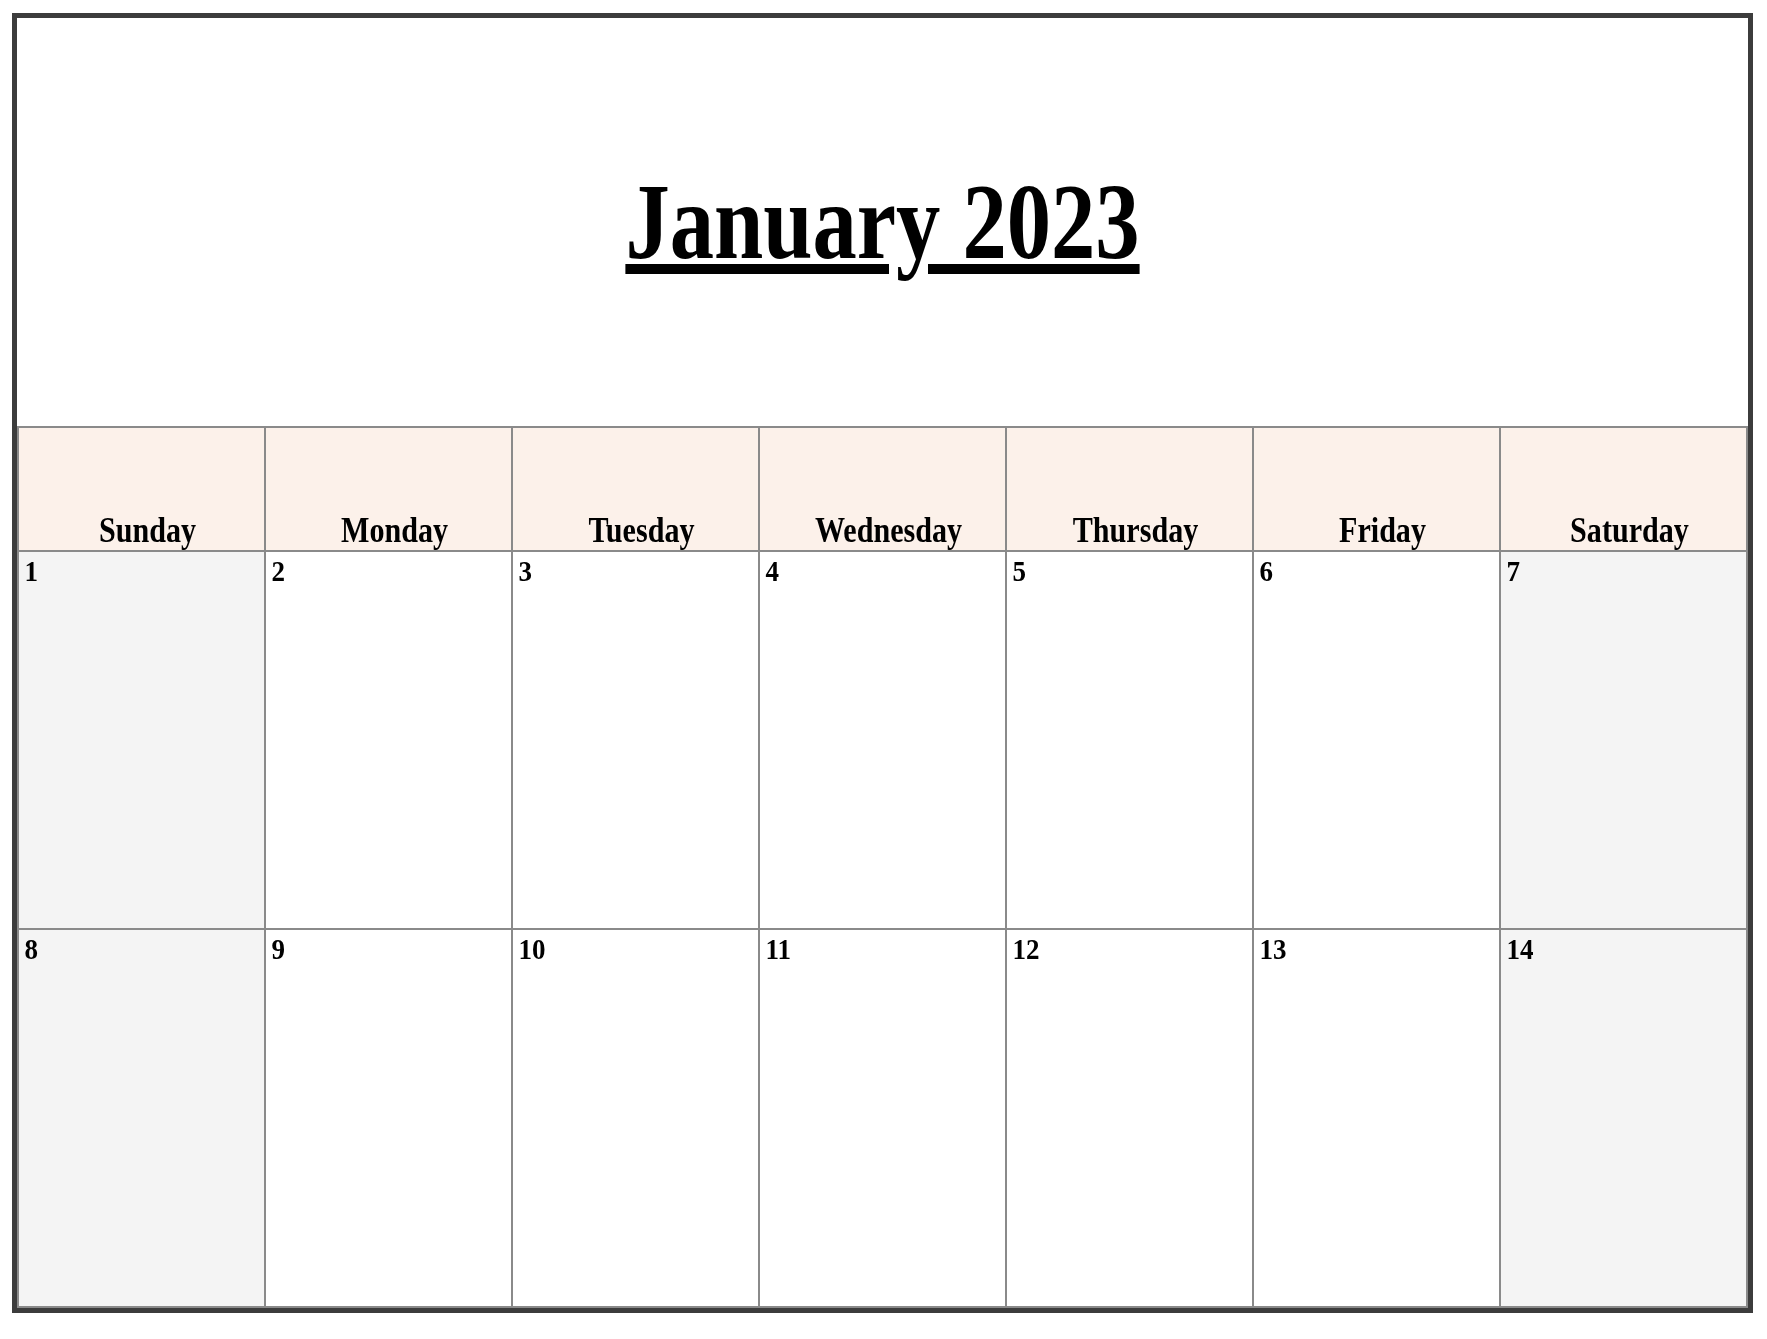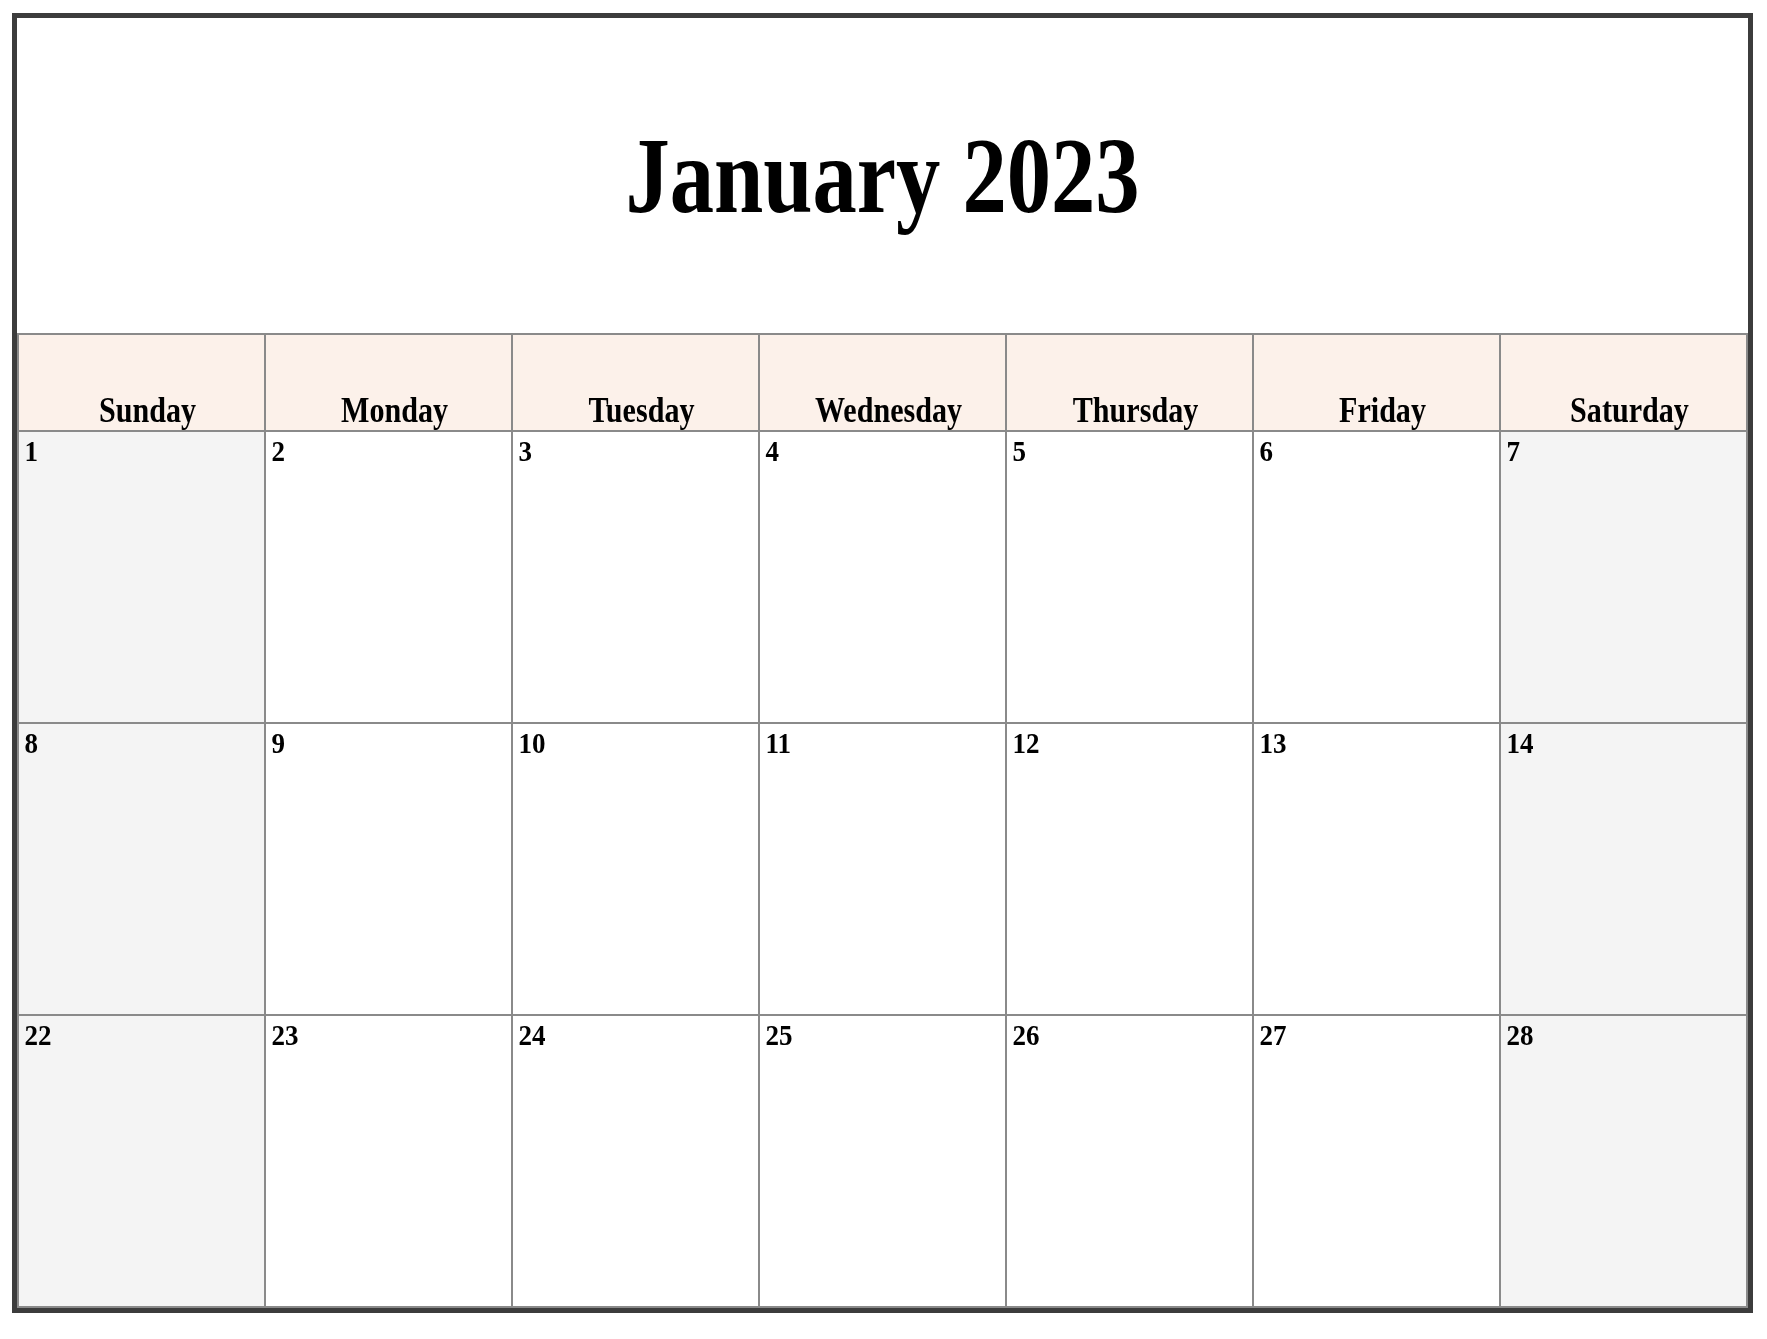--- a/index.html
+++ b/index.html
@@ -42,20 +42,21 @@
   }
 
   
   .title-cell {
     height: 196px;
     background: #ffffff;
     text-align: center;
     vertical-align: middle;
     padding: 0;
     border: none;
+    text-decoration: underline;
   }
   .title-text {
     font-family: "Liberation Serif", "DejaVu Serif", serif;
     font-weight: bold;
     font-size: 108px;
     line-height: 1.0;
     letter-spacing: 0px;
     color: #000000;
     transform: scaleX(0.82);
     transform-origin: center center;
@@ -204,41 +205,18 @@
             </td>
           <td class="day-cell">
               <span class="day-num">13</span>
             </td>
           <td class="day-cell weekend">
               <span class="day-num">14</span>
             </td>
         </tr>
 
 
-        <tr>
-          <td class="day-cell weekend">
-              <span class="day-num">22</span>
-            </td>
-          <td class="day-cell">
-              <span class="day-num">23</span>
-            </td>
-          <td class="day-cell">
-              <span class="day-num">24</span>
-            </td>
-          <td class="day-cell">
-              <span class="day-num">25</span>
-            </td>
-          <td class="day-cell">
-              <span class="day-num">26</span>
-            </td>
-          <td class="day-cell">
-              <span class="day-num">27</span>
-            </td>
-          <td class="day-cell weekend">
-              <span class="day-num">28</span>
-            </td>
-        </tr>
 
 
       </tbody>
     </table>
   </div>
 </div>
 
 </body></html>

